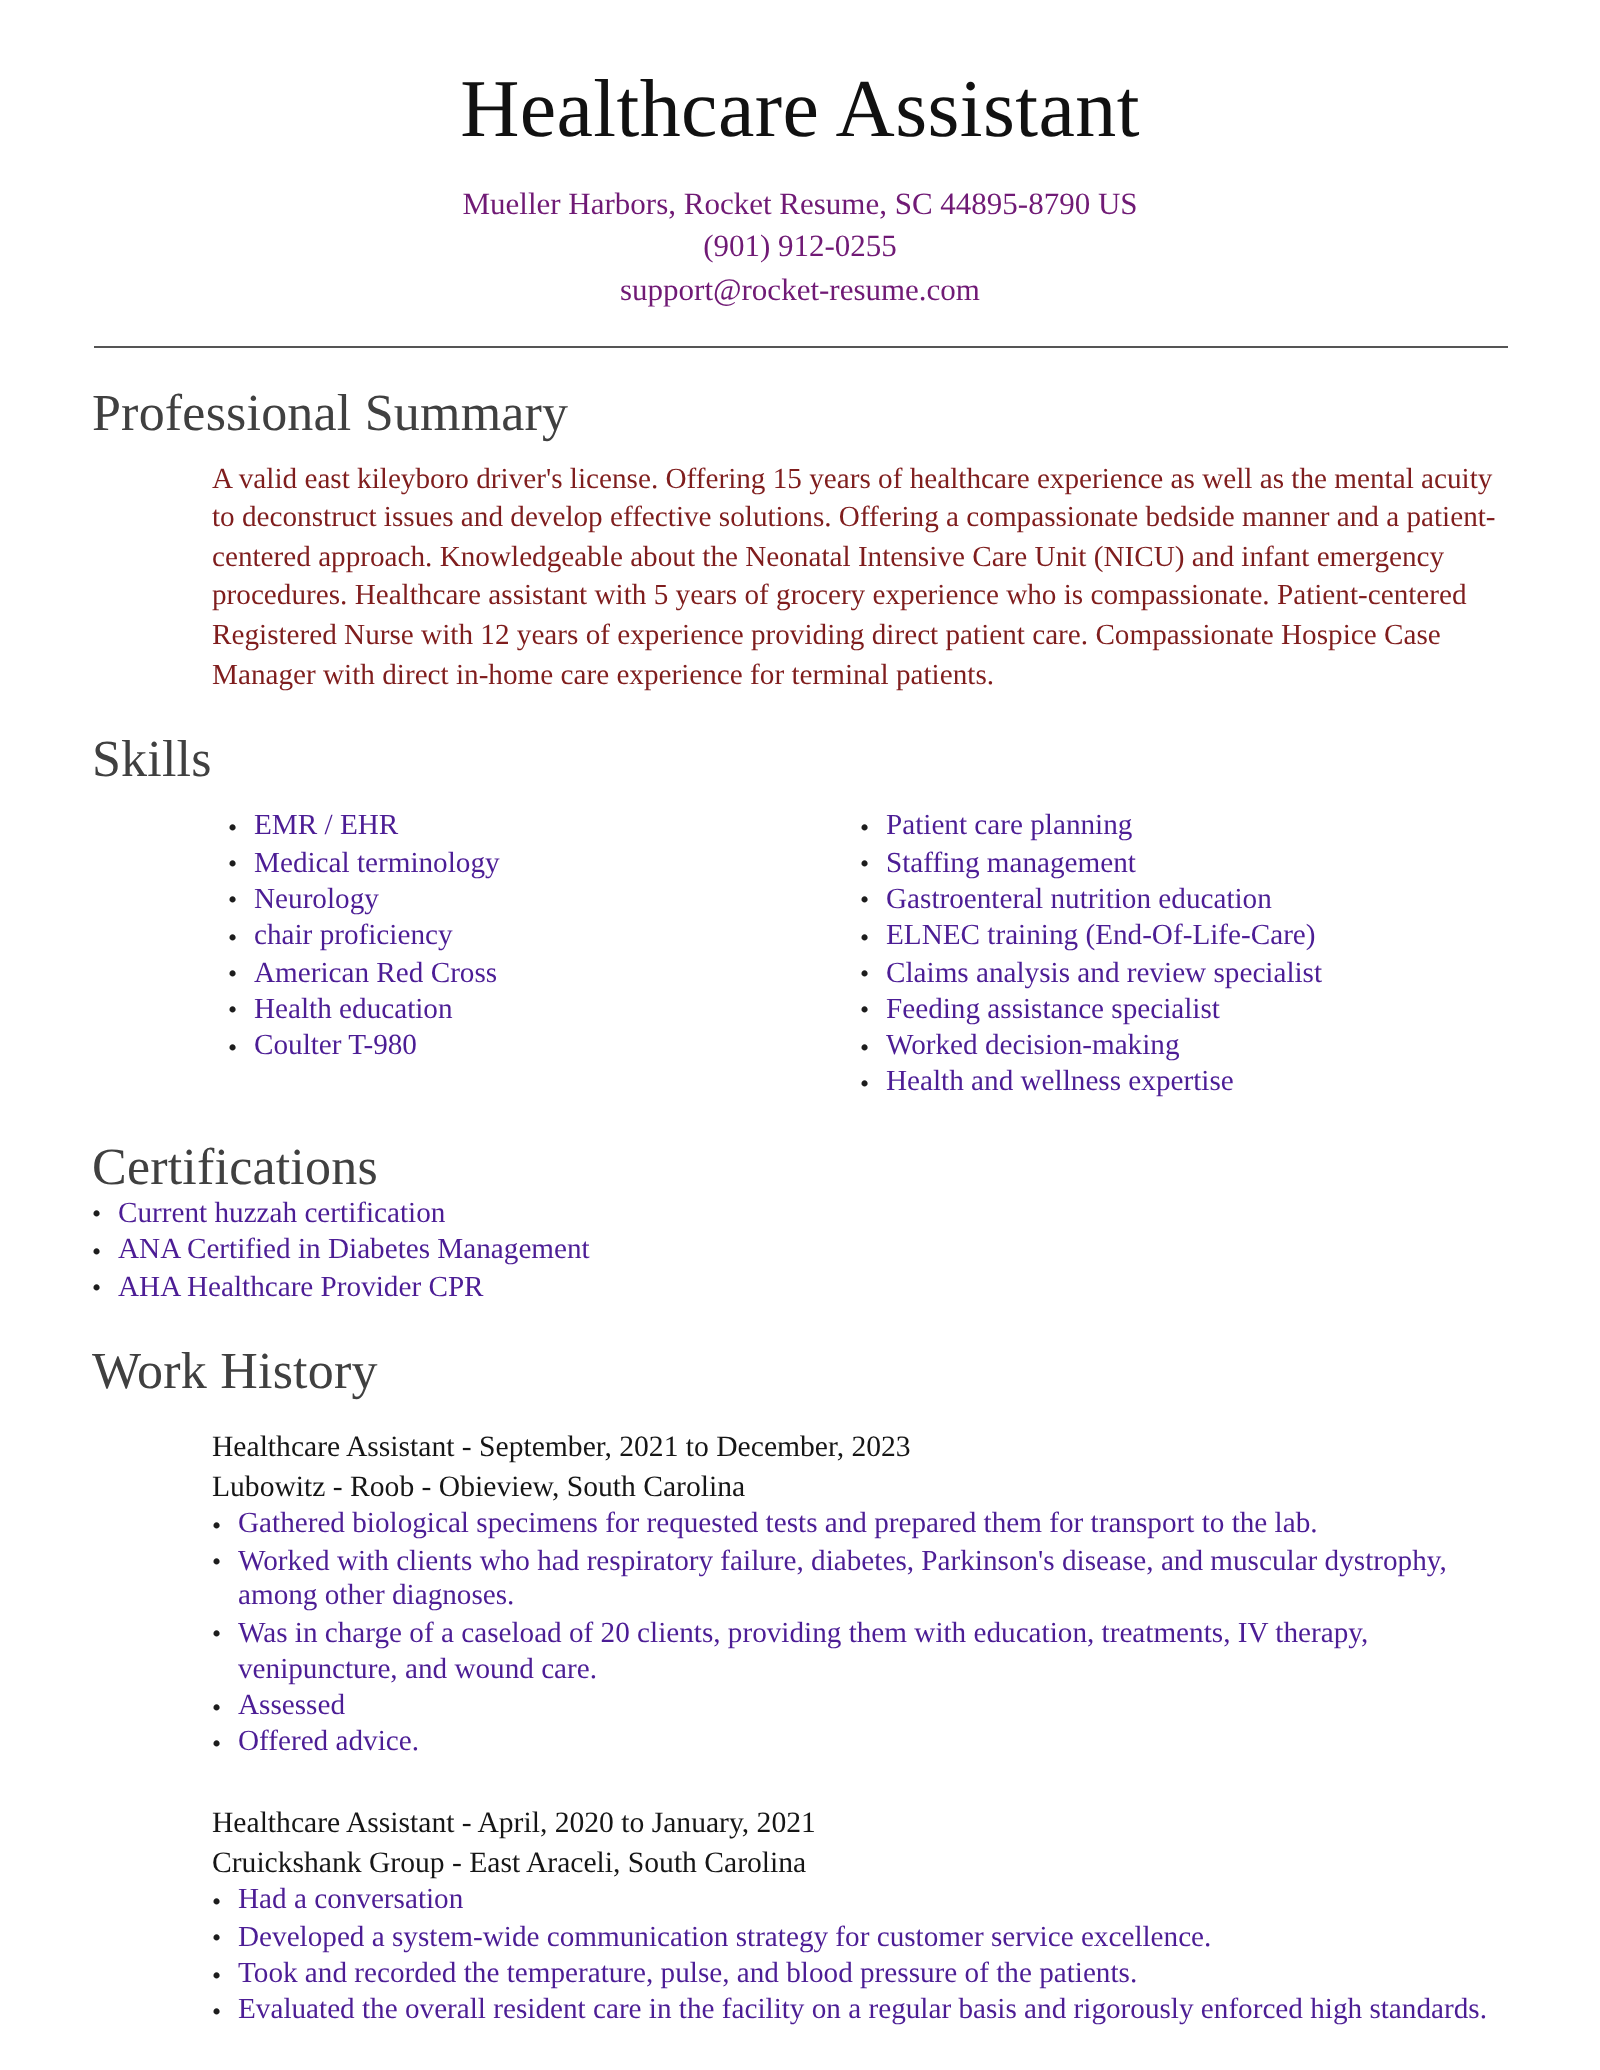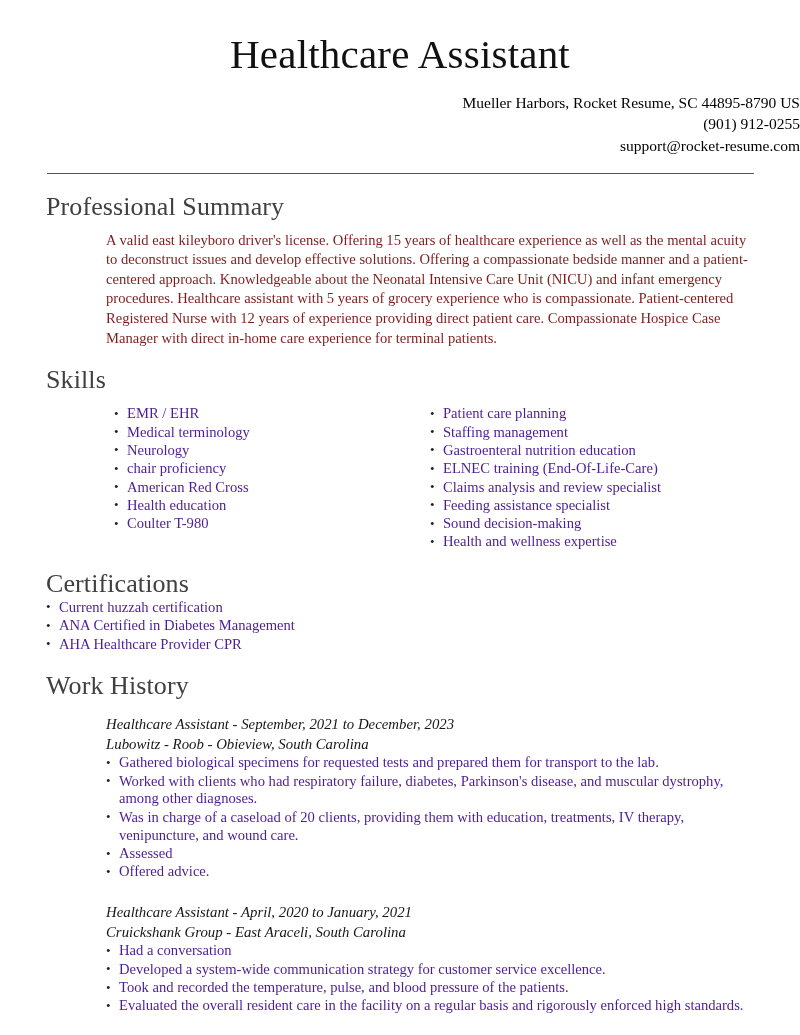--- a/index.html
+++ b/index.html
@@ -34,22 +34,21 @@
     letter-spacing: 0.2px;
     color: #111111;
     margin: 0;
   }
   .contact-block {
     margin-top: 14px;
   }
   .contact-line {
     font-size: 15.5px;
     line-height: 21.5px;
-    color: #000000;
-    text-align: right;
+    color: #701a75;
   }
 
   
   .divider {
     margin: 17px auto 0 auto;
     width: 707px;
     height: 0;
     border-top: 1.4px solid #555555;
   }
 
@@ -132,21 +131,20 @@
   
   .job {
     margin-top: 14px;
     margin-left: 60px;
   }
   .job + .job { margin-top: 22px; }
   .job-line {
     font-size: 14.8px;
     line-height: 19.5px;
     color: #161616;
-    font-style: italic;
   }
   .job-role { }
   .job-company { }
   .job-bullets {
     margin-top: 9px;
     margin-left: 8px;
   }
   .job-bullets > li {
     line-height: 17.8px;
     margin-bottom: 0.6px;
@@ -188,21 +186,21 @@
         </ul>
       </div>
       <div class="skills-col-right">
         <ul class="bullets">
           <li>Patient care planning</li>
           <li>Staffing management</li>
           <li>Gastroenteral nutrition education</li>
           <li>ELNEC training (End-Of-Life-Care)</li>
           <li>Claims analysis and review specialist</li>
           <li>Feeding assistance specialist</li>
-          <li>Sound decision-making</li>
+          <li>Worked decision-making</li>
           <li>Health and wellness expertise</li>
         </ul>
       </div>
     </div>
   </div>
 
   <div class="section section-certs">
     <h2 class="section-heading">Certifications</h2>
     <ul class="bullets certs-list">
       <li>Current huzzah certification</li>

